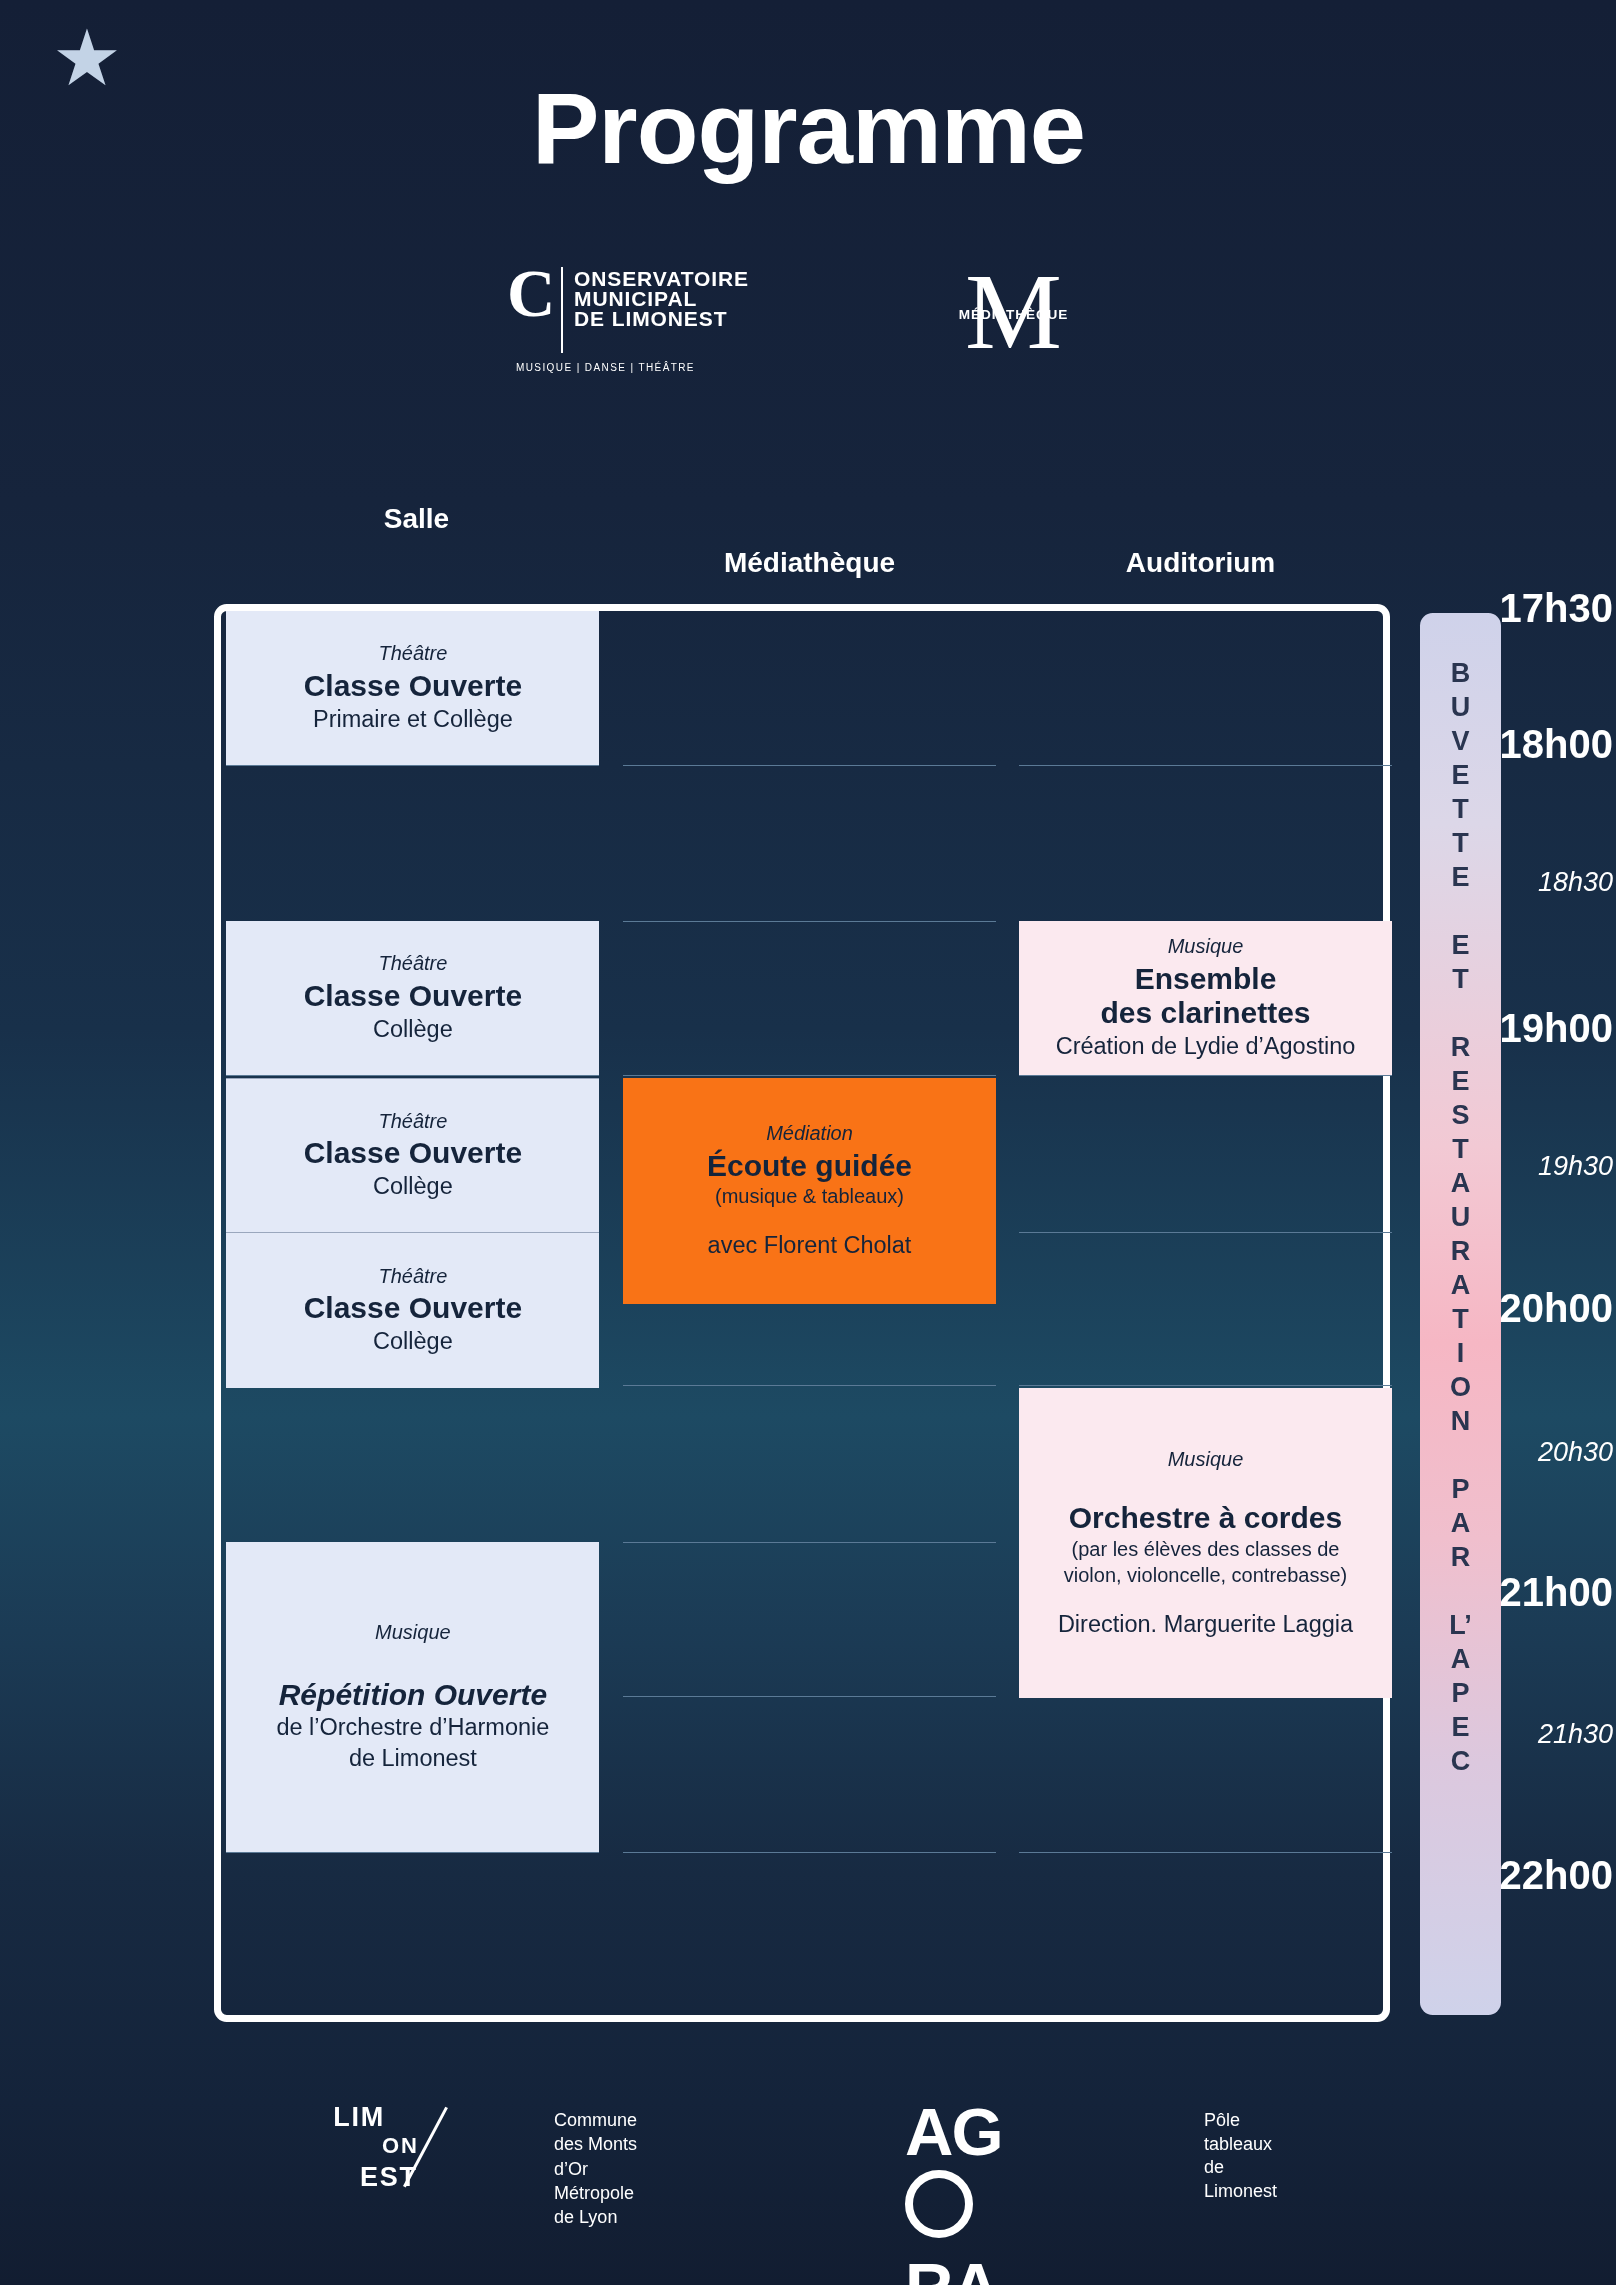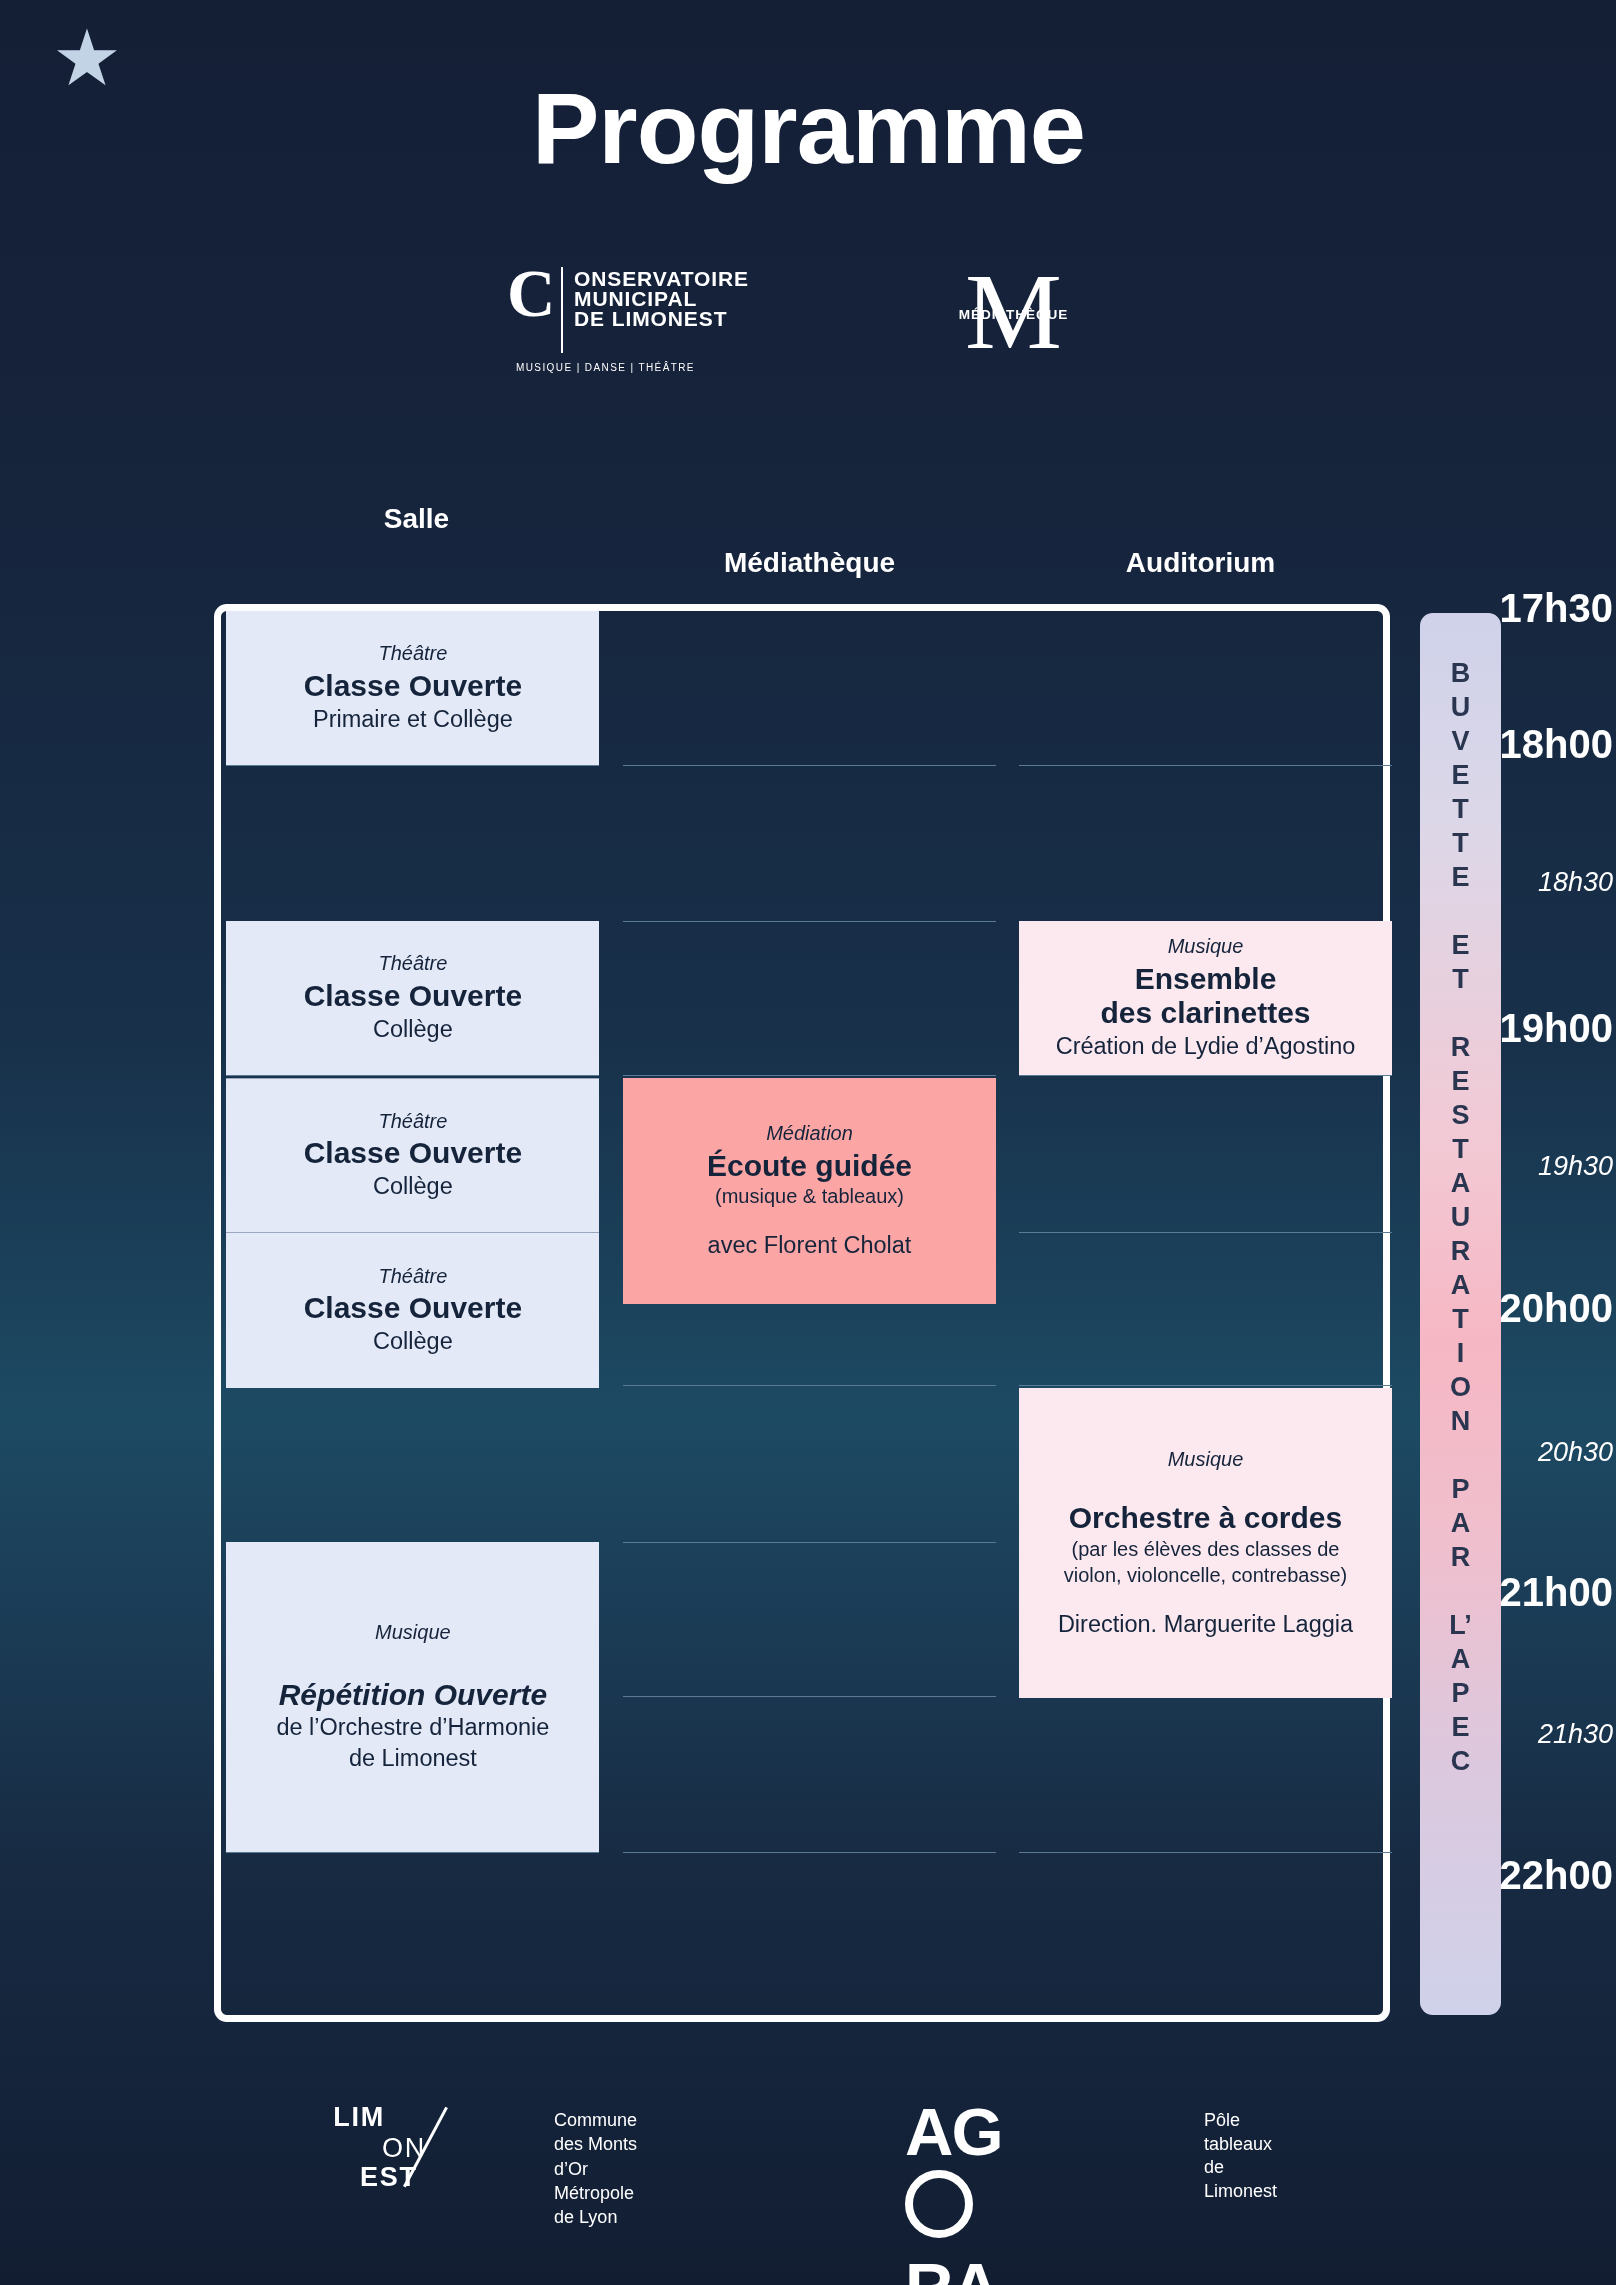--- a/index.html
+++ b/index.html
@@ -57,21 +57,21 @@
   .cell{
     position:absolute;left:0;width:373px;box-sizing:border-box;
     border-top:0.9px solid #5b7a96;
     display:flex;flex-direction:column;justify-content:center;align-items:center;
     text-align:center;
   }
   .cell.first{border-top:none;}
   .ev{position:absolute;left:0;width:373px;box-sizing:border-box;
       display:flex;flex-direction:column;justify-content:center;align-items:center;text-align:center;}
   .ev.blue{background:#e3e9f7;color:#15243b;}
-  .ev.yellow{background:#fca5a5;color:#15243b;}
+  .ev.yellow{background:#f97316;color:#15243b;}
   .ev.pink{background:#fbe9ef;color:#15243b;}
   .cat{font-style:italic;font-size:20px;margin-bottom:3.6px;}
   .ttl{font-size:30px;font-weight:bold;line-height:34px;}
   .sub{font-size:23.5px;line-height:29px;margin-top:1.8px;}
   .sub-small{font-size:20px;line-height:24.4px;margin-top:1.8px;}
   .sub-gap{margin-top:22px;font-size:23.5px;}
   
   .time{position:absolute;right:0;width:208px;text-align:right;padding-right:4px;box-sizing:border-box;}
   .time.major{font-size:40px;font-weight:bold;}
   .time.minor{font-size:27px;font-style:italic;font-weight:normal;}
@@ -83,21 +83,21 @@
   }
   .buvette span{
     display:block;width:81px;text-align:center;font-size:27px;font-weight:bold;line-height:34px;letter-spacing:0;
   }
   .buvette-inner{padding-top:43px;}
   
   .footer{position:absolute;bottom:72px;left:0;width:1314px;height:127px;}
   .limonest{position:absolute;left:326px;top:9px;}
   .lim-mark{position:absolute;left:0;top:0;width:208px;height:100px;}
   .lim-l1{position:absolute;left:7.2px;top:7.2px;font-size:27px;font-weight:bold;letter-spacing:1.8px;}
-  .lim-l2{position:absolute;left:56px;top:38px;font-size:27px;font-weight:normal;letter-spacing:1.8px;}
+  .lim-l2{position:absolute;left:56px;top:38px;font-size:22px;font-weight:bold;letter-spacing:1.8px;}
   .lim-l3{position:absolute;left:34px;top:67px;font-size:27px;font-weight:bold;letter-spacing:1.8px;}
   .lim-slash{position:absolute;left:98px;top:7.2px;width:2.7px;height:90px;background:#fff;transform:rotate(28deg);}
   .lim-txt{position:absolute;left:228px;top:12.7px;font-size:18px;line-height:24.4px;}
   .agora{position:absolute;left:905px;top:7.2px;}
   .ag-word{position:absolute;left:0;top:0;font-size:67px;font-weight:bold;letter-spacing:-1.8px;}
   .ag-o{display:inline-block;width:52px;height:52px;border:8.1px solid #fff;border-radius:50%;vertical-align:-5.4px;}
   .ag-txt{position:absolute;left:299px;top:16.3px;font-size:18px;line-height:23.5px;}
 </style>
 </head>
 <body>

